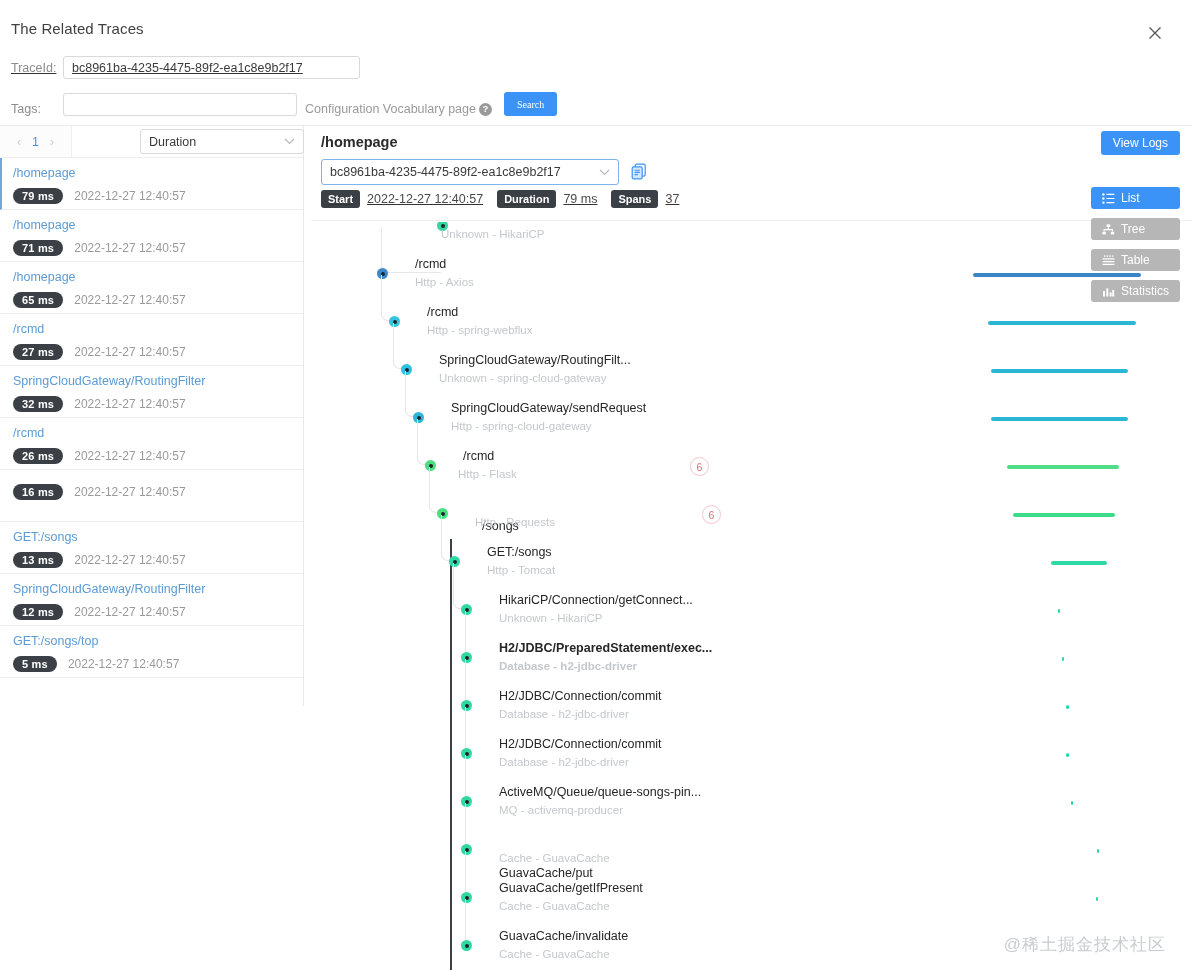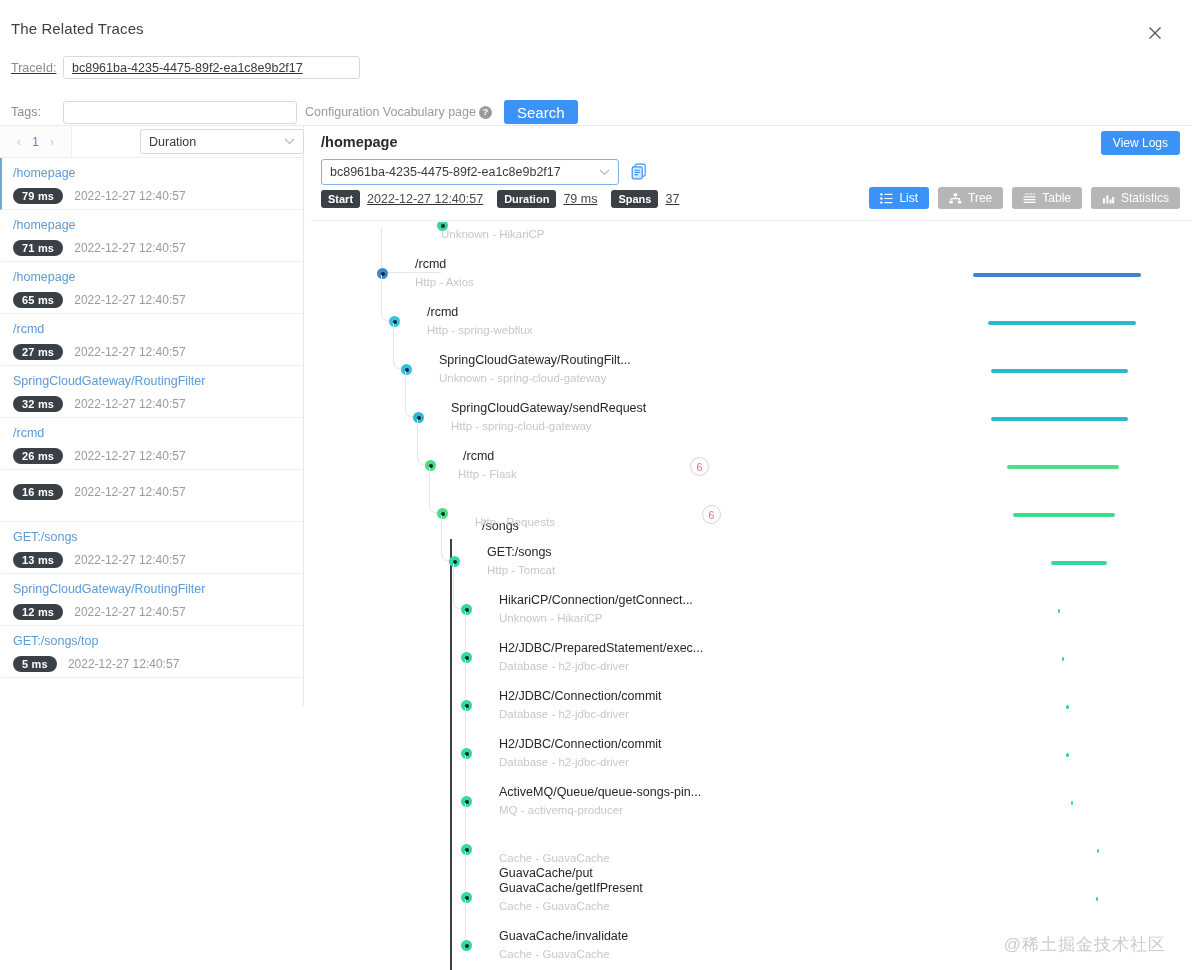--- a/index.html
+++ b/index.html
@@ -20,21 +20,21 @@
   .close-icon {
     position: absolute; right: 26px; top: 22px;
     width: 22px; height: 22px; cursor: pointer;
     color: #5a5a5a;
   }
   .close-icon svg { display:block; }
 
   
   .form-row { position: absolute; display: flex; align-items: center; }
   .row-traceid { left: 11px; top: 56px; text-decoration: underline; }
-  .row-tags    { left: 11px; top: 100px; }
+  .row-tags    { left: 11px; top: 92px; align-items: flex-end; }
   .form-label {
     font-size: 12.5px; color: #8c8c8c; width: 52px;
   }
   .text-input {
     height: 23px; border: 1px solid #d9d9d9; border-radius: 3px;
     background: #fff; font-size: 12.5px; color: #3a3a3a;
     padding: 0 8px; outline: none;
     font-family: "Liberation Sans", sans-serif;
   }
   .input-traceid { width: 297px; }
@@ -45,22 +45,22 @@
   }
   .q-badge {
     display:inline-flex; align-items:center; justify-content:center;
     width: 13px; height: 13px; border-radius: 50%;
     background: #9a9a9a; color: #fff; font-size: 9.5px;
     font-weight: bold; line-height: 1;
   }
   .search-btn {
     margin-left: 12px; height: 24px; padding: 0 13px;
     background: #3b93f7; color: #fff; border: none; border-radius: 3px;
-    font-size: 15px; cursor: pointer;
-    font-family: Liberation Sans, sans-serif;
+    font-size: 10px; cursor: pointer;
+    font-family: Liberation Serif, serif;
   }
 
   
   .content-top-border {
     position: absolute; left: 0; top: 125px; width: 1192px; height: 1px;
     background: #eaeaea;
   }
   .left-pane {
     position: absolute; left: 0; top: 126px;
     width: 304px; height: 580px;
@@ -159,21 +159,21 @@
     display: flex; align-items: flex-start; text-decoration: underline;
   }
   .stat-key {
     background: #3b3f46; color: #fff; font-size: 11px; font-weight: bold;
     border-radius: 3px; padding: 3px 7px;
   }
   .stat-val { font-size: 12.5px; color: #4a4a4a; margin: 0 14px 0 7px; }
 
   .view-tabs {
     position: absolute; right: 12px; top: 61px;
-    display: flex; gap: 9px;
+    display: flex; gap: 9px; flex-direction: column;
   }
   .view-tab {
     height: 22px; padding: 0 11px; border-radius: 3px;
     background: #b6b6b6; color: #fff; font-size: 12px;
     display: flex; align-items: center; gap: 6px; cursor: pointer;
   }
   .view-tab.active { background: #3b93f7; }
   .view-tab svg { display:block; }
 
   
@@ -488,21 +488,21 @@
         <div class="dur-bar" style="left:740px; top:22px; width:56px; background:#2fd9a4;"></div>
       </div>
       <div class="span-row" style="height: 48px;">
         <div class="connector" style="left:142px; top:-24px; width:12px; height:46px;"></div>
         <div class="trunk" style="left:139px; top:0; height:48px;"></div>
         <div class="span-dot" style="left:150px; background:#2fd9a4;"></div>
         <div class="span-name" style="left:188px;">HikariCP/Connection/getConnect...</div>
         <div class="span-sub" style="left:188px;">Unknown - HikariCP</div>
         <div class="dur-bar" style="left:747px; top:22px; width:2px; background:#2fd9a4;"></div>
       </div>
-      <div class="span-row" style="height: 48px;">
+      <div class="span-row" style="height: 48px; font-weight: bold;">
         <div class="connector" style="left:154px; top:-24px; width:6px; height:46px;"></div>
         <div class="trunk" style="left:139px; top:0; height:48px;"></div>
         <div class="span-dot" style="left:150px; background:#2fd9a4;"></div>
         <div class="span-name" style="left:188px;">H2/JDBC/PreparedStatement/exec...</div>
         <div class="span-sub" style="left:188px;">Database - h2-jdbc-driver</div>
         <div class="dur-bar" style="left:751px; top:22px; width:2px; background:#2fd9a4;"></div>
       </div>
       <div class="span-row" style="height: 48px;">
         <div class="connector" style="left:154px; top:-24px; width:6px; height:46px;"></div>
         <div class="trunk" style="left:139px; top:0; height:48px;"></div>

